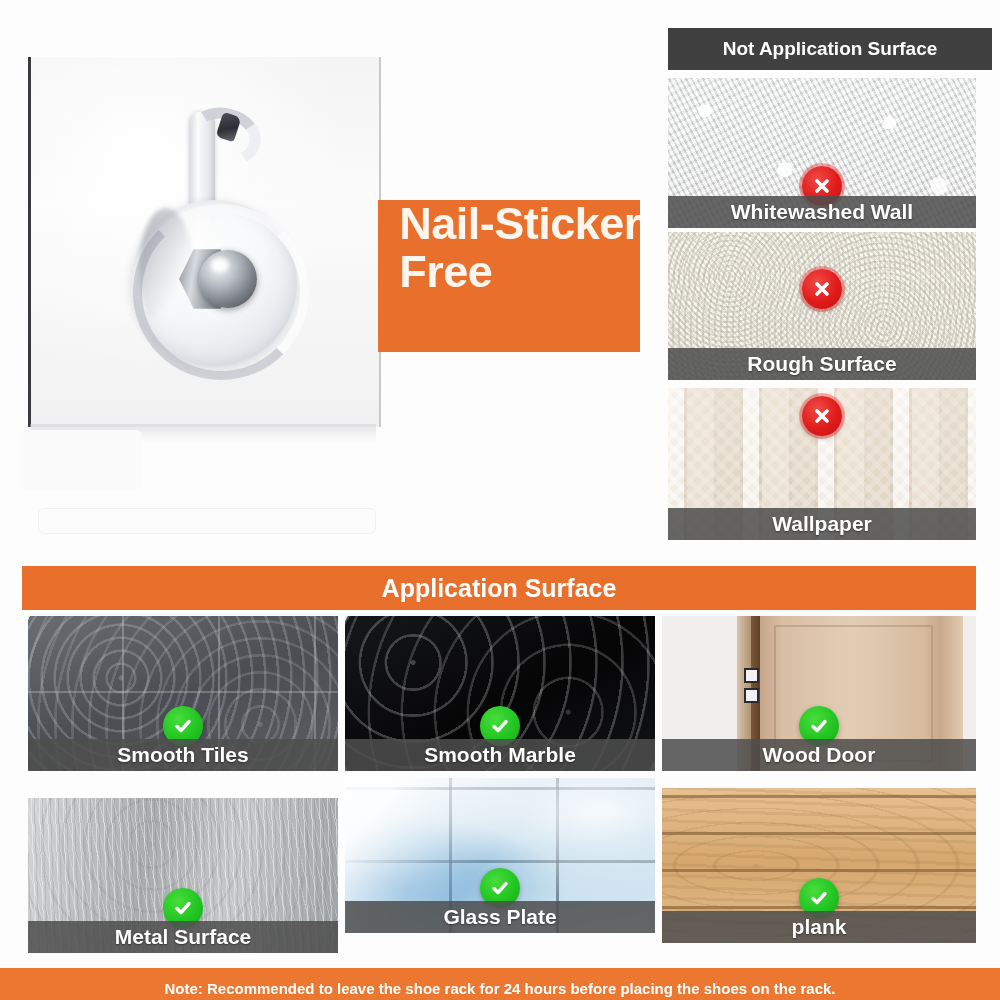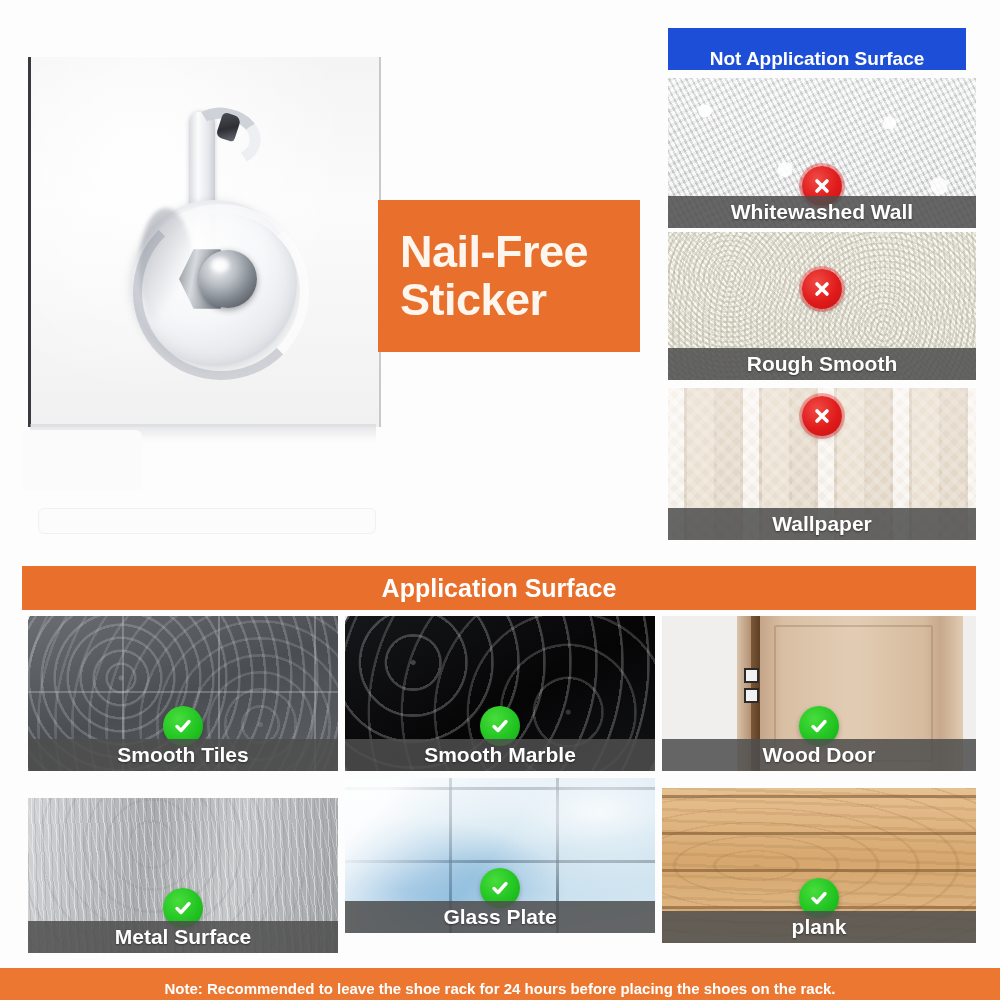--- a/index.html
+++ b/index.html
@@ -42,26 +42,26 @@
   .ball-hl{position:absolute;left:84px;top:146px;width:18px;height:14px;border-radius:50%;
     background:rgba(255,255,255,.9);filter:blur(2px);}
 
   .hero-shadow{position:absolute;left:30px;top:424px;width:346px;height:18px;
     background:linear-gradient(180deg,rgba(205,207,211,.55),rgba(255,255,255,0));}
   .ghost-a{position:absolute;left:22px;top:430px;width:120px;height:60px;background:#fbfbfb;border-radius:6px;}
   .ghost-b{position:absolute;left:38px;top:508px;width:336px;height:24px;border:1px solid #f1f1f1;border-radius:6px;background:#fcfcfc;}
 
   
   .nf-banner{position:absolute;left:378px;top:200px;width:262px;height:152px;background:#e8702c;
-    display:flex;flex-direction:column;justify-content:center;padding-left:22px;box-sizing:border-box;}
+    display:flex;justify-content:center;padding-left:22px;box-sizing:border-box;}
   .nf-line{color:#fdf6ee;font-size:45px;line-height:1.06;font-weight:bold;letter-spacing:-.5px;}
 
   
-  .not-head{position:absolute;left:668px;top:28px;width:298px;height:42px;background:#1d4ed8;
-    display:flex;align-items:flex-end;justify-content:center;}
+  .not-head{position:absolute;left:668px;top:28px;width:324px;height:42px;background:#404040;
+    display:flex;align-items:center;justify-content:center;}
   .not-head span{color:#ffffff;font-size:19px;font-weight:bold;}
 
   .tile{position:absolute;overflow:hidden;}
   .tile .cap{position:absolute;left:0;right:0;bottom:0;height:32px;background:rgba(78,78,78,.86);
     display:flex;align-items:center;justify-content:center;}
   .tile .cap span{color:#ffffff;font-size:21px;font-weight:bold;text-shadow:0 1px 2px rgba(0,0,0,.45);}
 
   .badge{position:absolute;left:50%;transform:translateX(-50%);width:40px;height:40px;border-radius:50%;
     display:flex;align-items:center;justify-content:center;}
   .badge.no{background:radial-gradient(circle at 38% 32%,#f04a45 0%,#e01b1b 55%,#c81111 100%);
@@ -201,21 +201,21 @@
   </div>
 
   <div class="tile" style="left:668px;top:232px;width:308px;height:148px;">
     <div class="tx-rough"></div>
     <div class="badge no" style="top:37px;">
       <svg width="22" height="22" viewBox="0 0 22 22">
           <path d="M6 6 L16 16 M16 6 L6 16" stroke="#fff" stroke-width="3.6" stroke-linecap="round"></path>
         </svg>
     </div>
     <div class="cap">
-      <span>Rough Smooth</span>
+      <span>Rough Surface</span>
     </div>
   </div>
 
   <div class="tile" style="left:668px;top:388px;width:308px;height:152px;">
     <div class="tx-wallpaper"></div>
     <div class="badge no" style="top:8px;">
       <svg width="22" height="22" viewBox="0 0 22 22">
           <path d="M6 6 L16 16 M16 6 L6 16" stroke="#fff" stroke-width="3.6" stroke-linecap="round"></path>
         </svg>
     </div>

